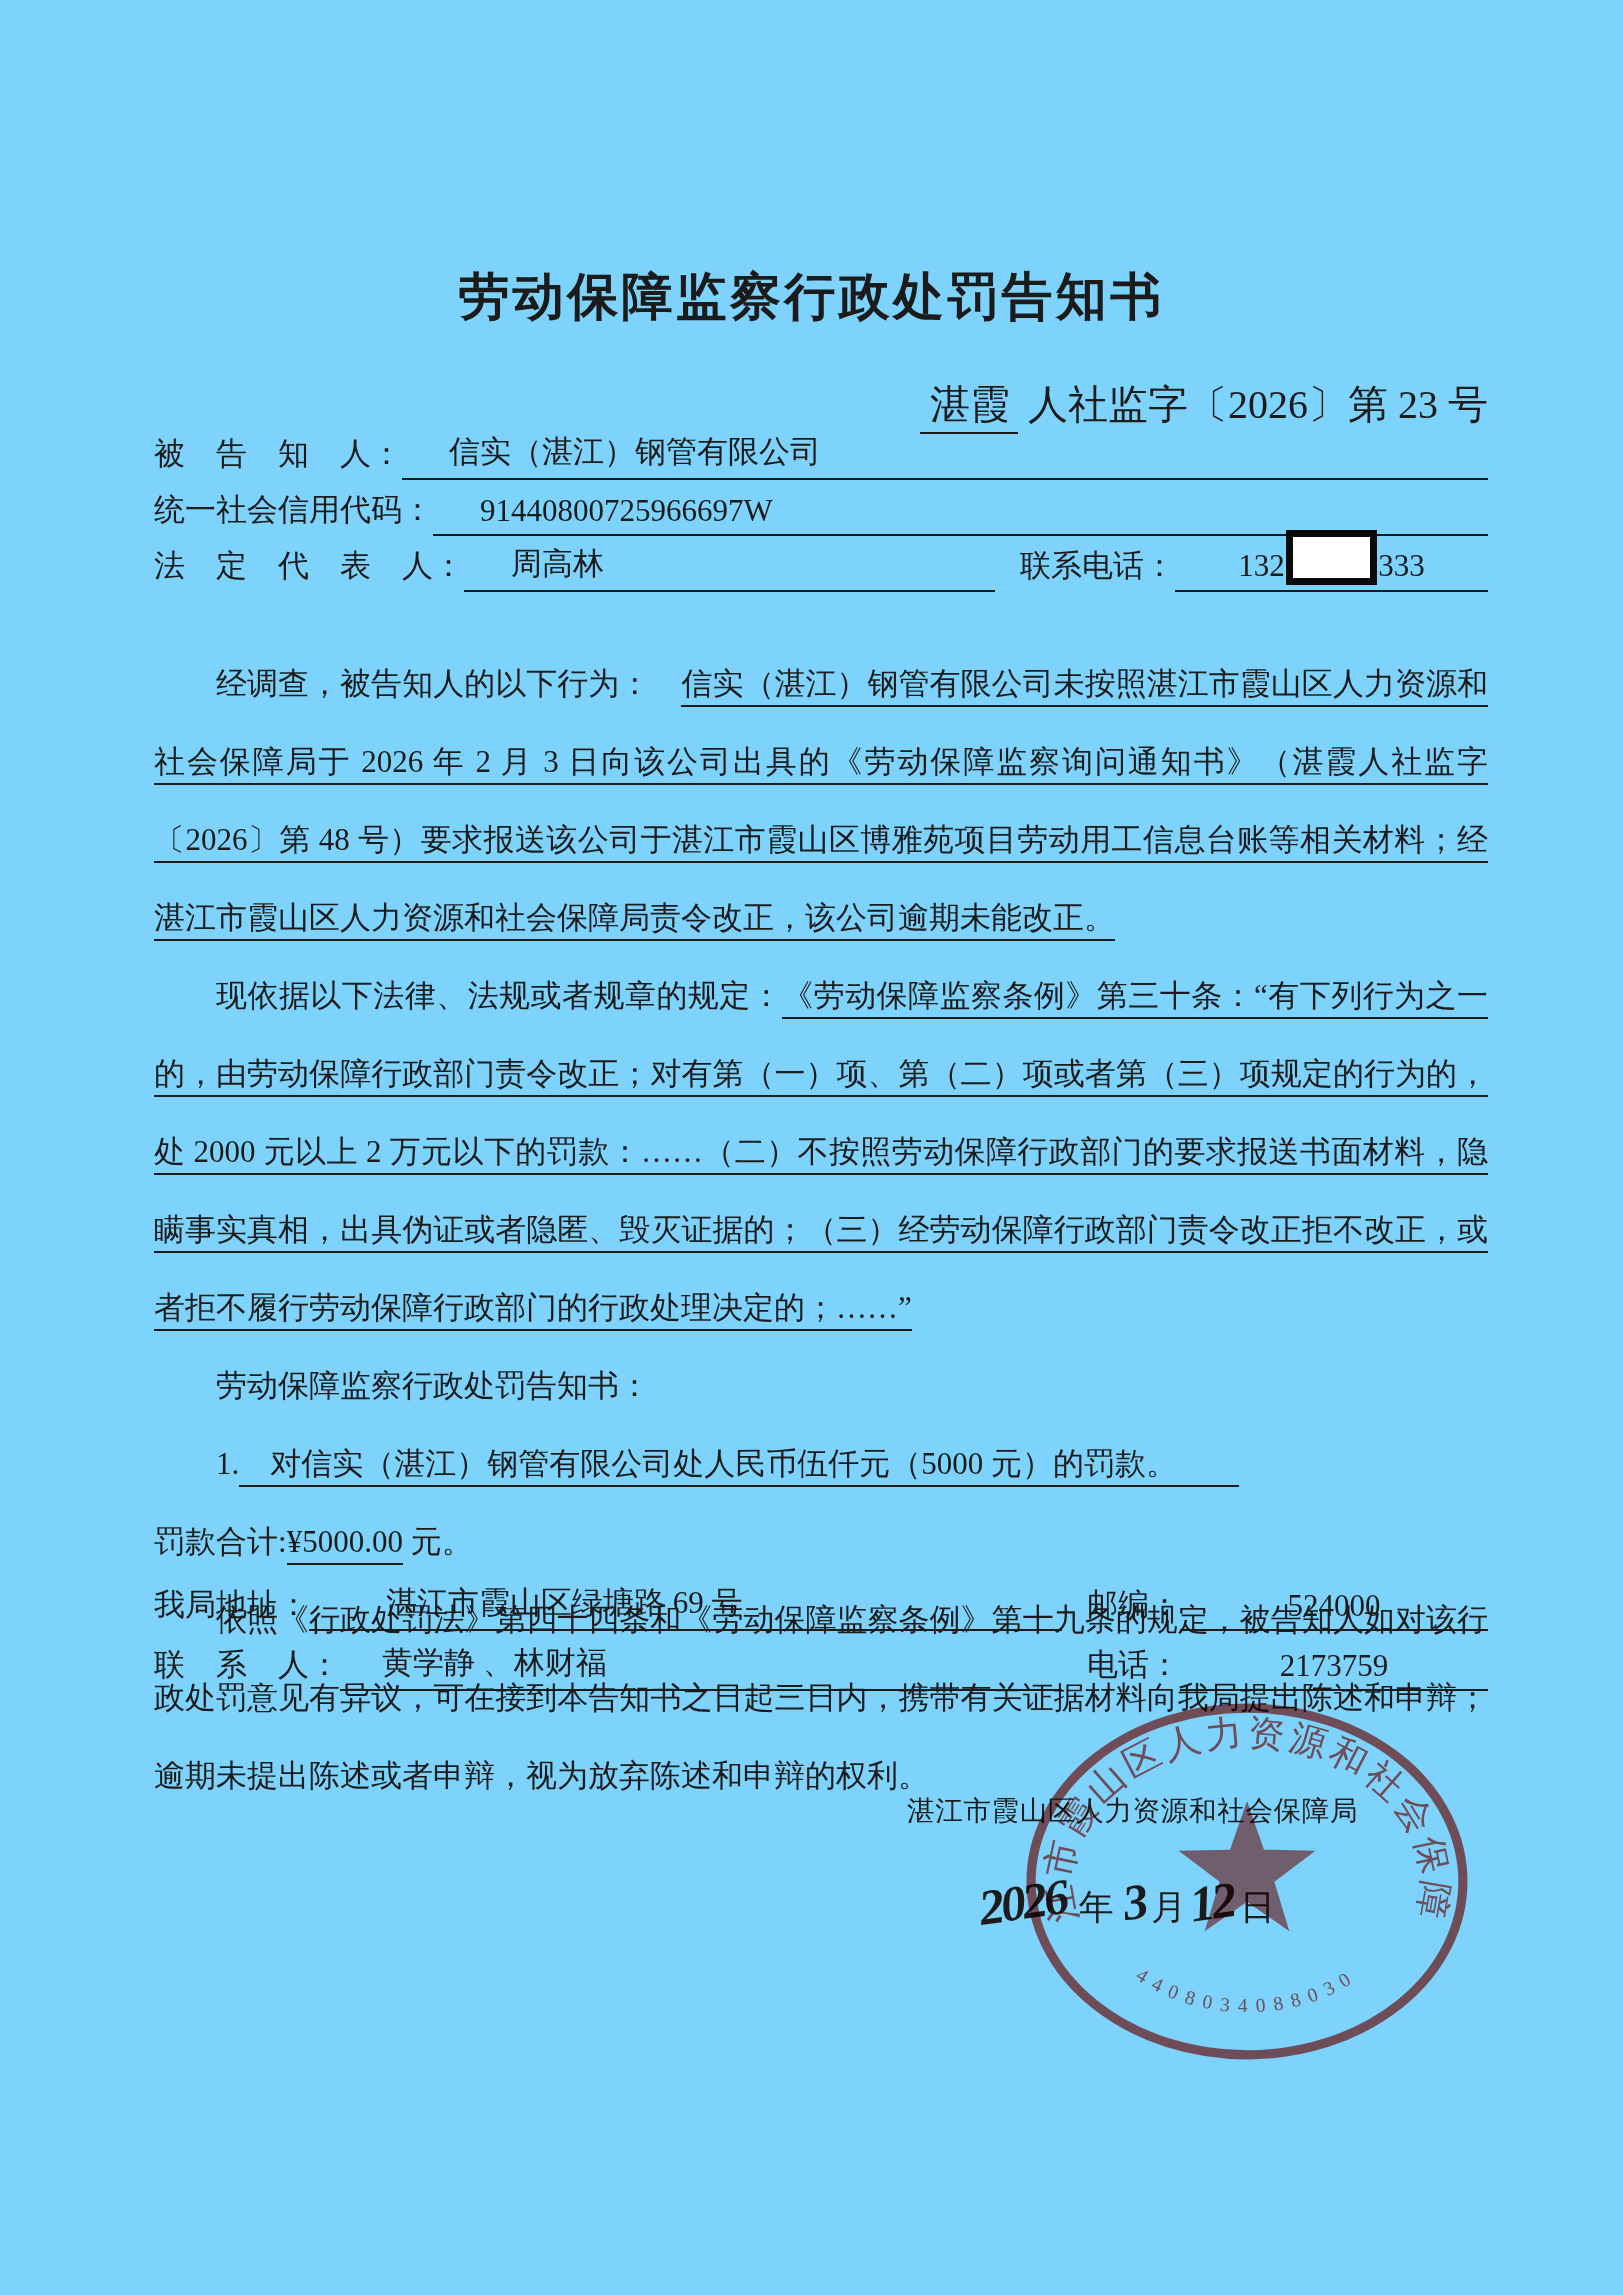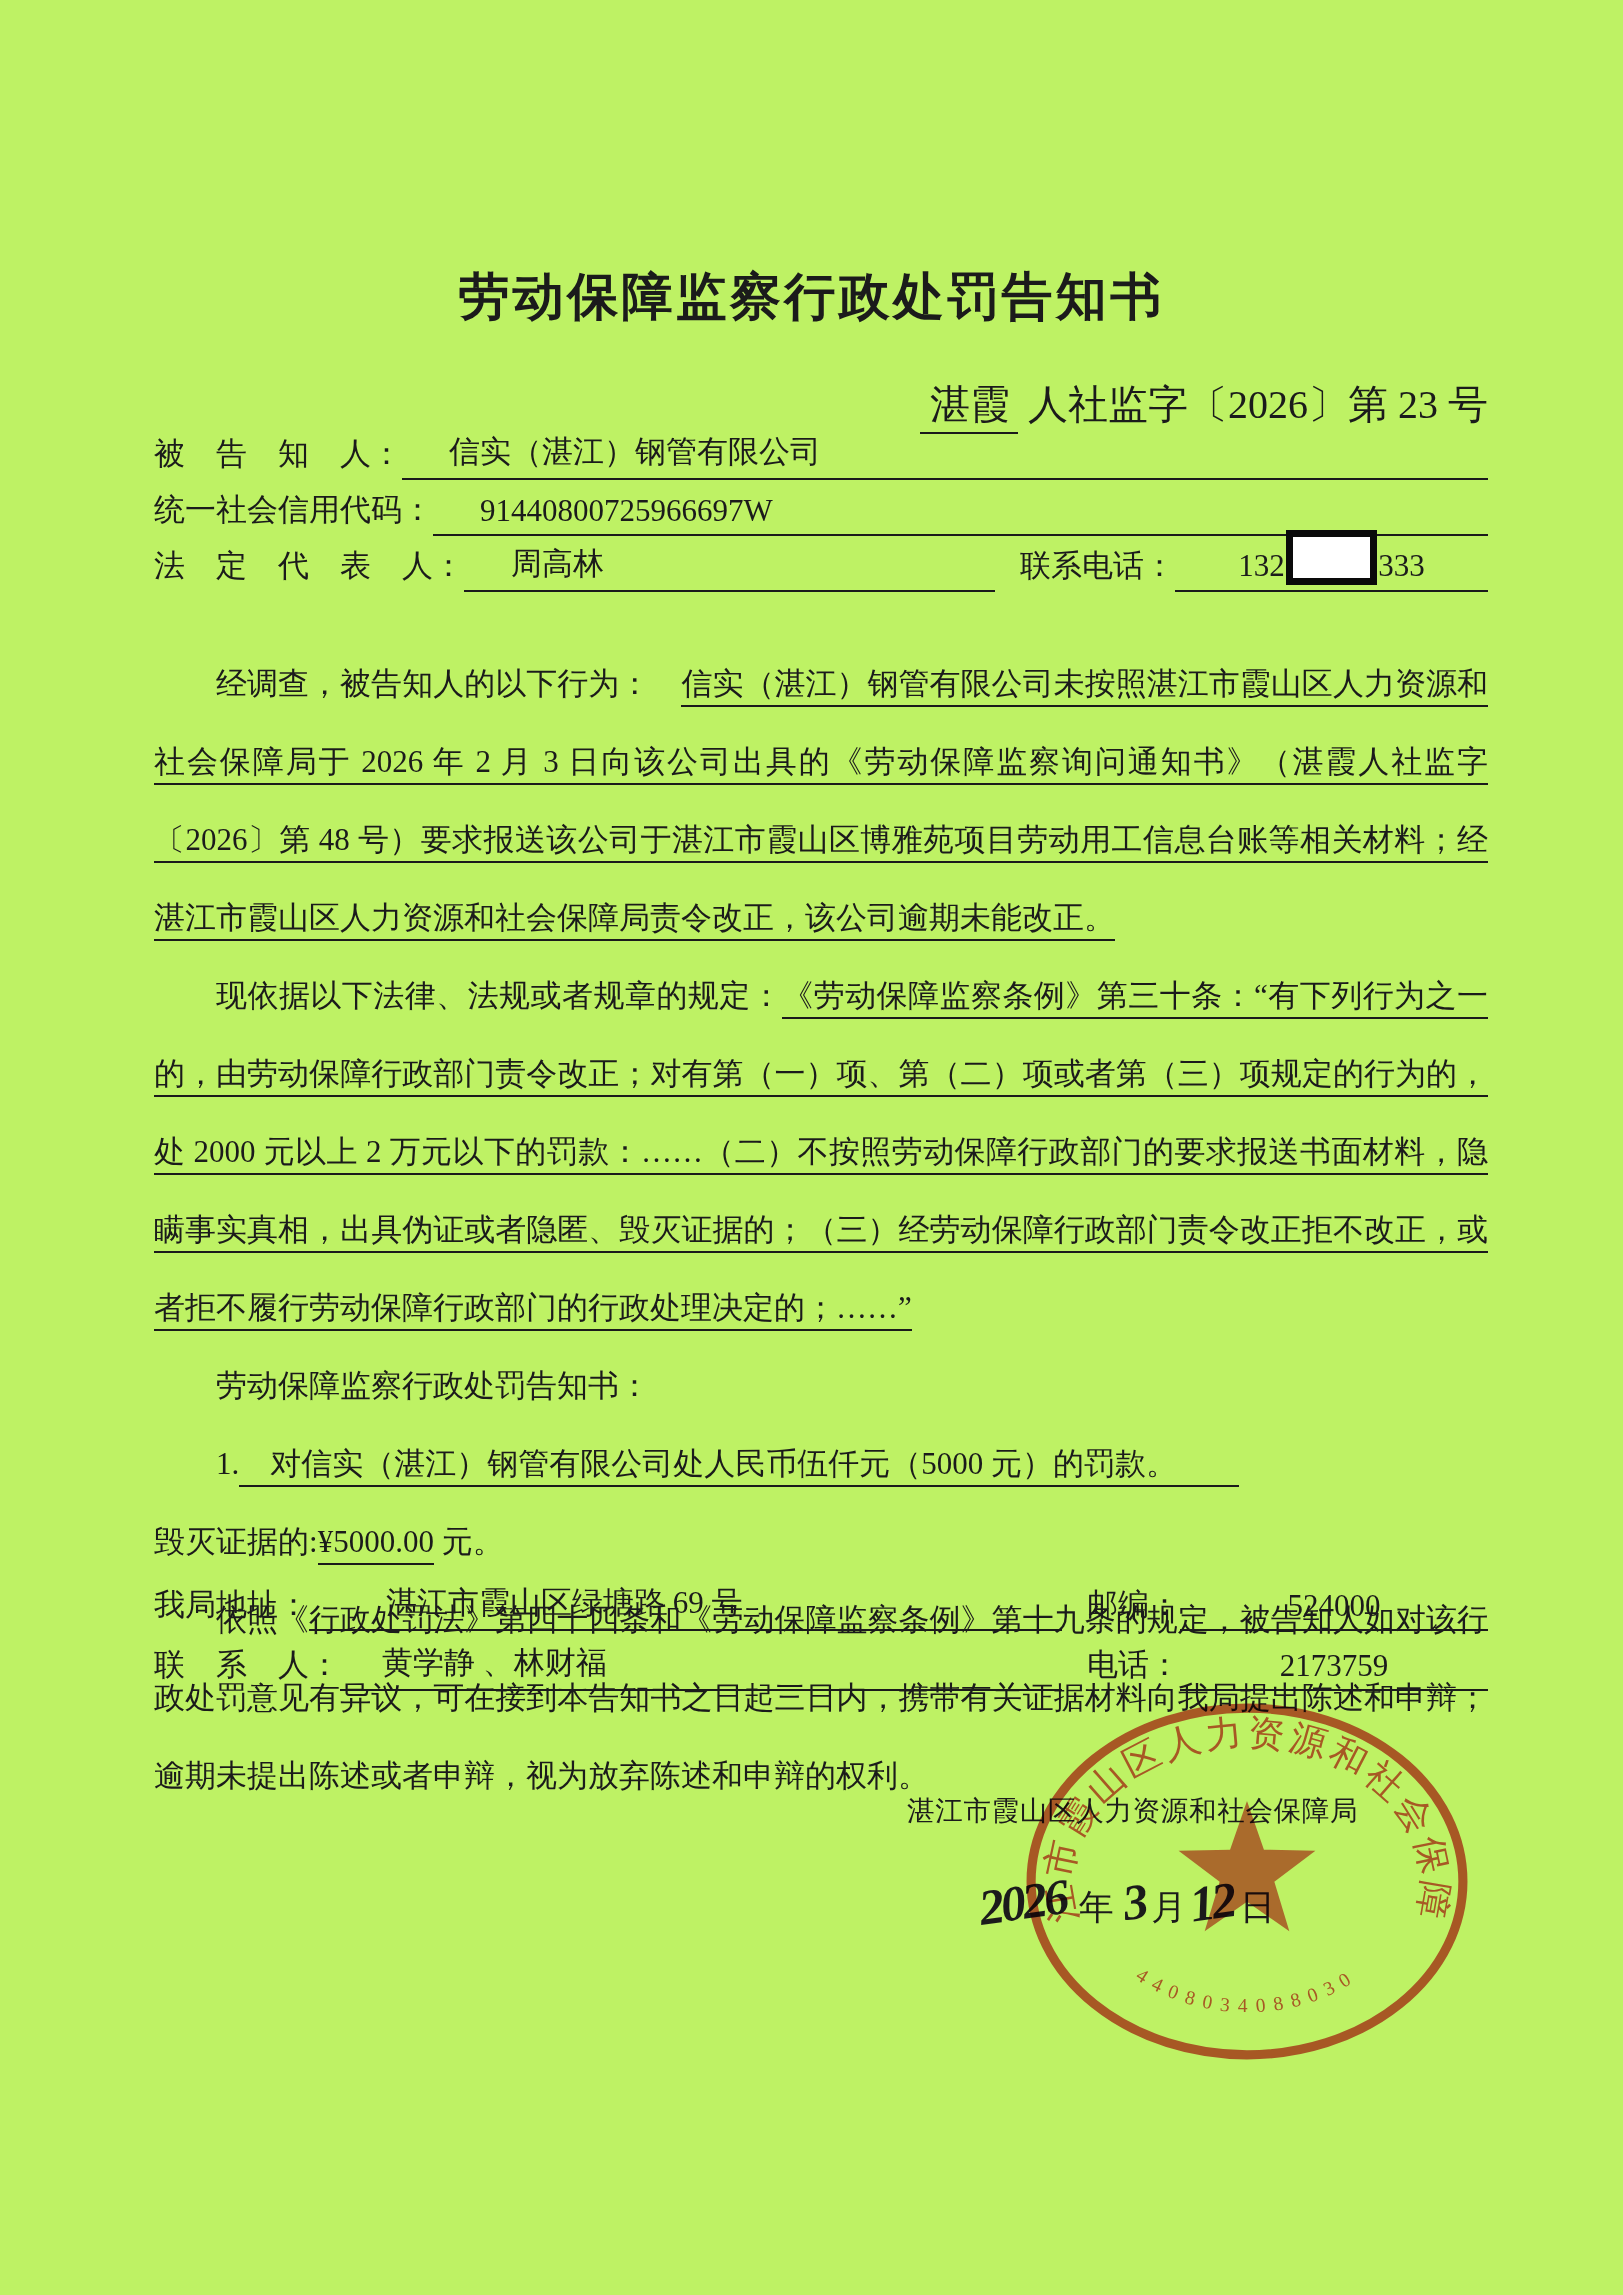--- a/index.html
+++ b/index.html
@@ -1,17 +1,17 @@
 <!DOCTYPE html>
 <html style="font-size:10.5px"><head>
 <meta charset="utf-8">
 <style>
   html,body{margin:0;padding:0;background:#9a9a9a;}
   .page{
-    position:relative; width:1623px; height:2295px; background:#bef264;
+    position:relative; width:1623px; height:2295px; background:#7dd3fc;
     font-family:"Liberation Serif","DejaVu Serif",serif; color:#1b1b1b;
     overflow:hidden;
   }
   .title{
     position:absolute; top:263px; left:0; width:100%;
     text-align:center; font-size:51px; font-weight:700; letter-spacing:3.3px;
   }
   .docno{ position:absolute; top:377px; right:135px; font-size:40px; white-space:nowrap;}
   .docno .upart{ border-bottom:2.6px solid #1b1b1b; padding:0 7.9px 5.2px 10.5px; }
 
@@ -94,21 +94,21 @@
   <div class="body">
     <p><span>经调查，被告知人的以下行为：　</span><span class="u">信实（湛江）钢管有限公司未按照湛江市霞山区人力资源和社会保障局于 2026 年 2 月 3 日向该公司出具的《劳动保障监察询问通知书》（湛霞人社监字〔2026〕第 48 号）要求报送该公司于湛江市霞山区博雅苑项目劳动用工信息台账等相关材料；经湛江市霞山区人力资源和社会保障局责令改正，该公司逾期未能改正。</span></p>
 
 
     <p><span>现依据以下法律、法规或者规章的规定：</span><span class="u">《劳动保障监察条例》第三十条：“有下列行为之一的，由劳动保障行政部门责令改正；对有第（一）项、第（二）项或者第（三）项规定的行为的，处 2000 元以上 2 万元以下的罚款：……（二）不按照劳动保障行政部门的要求报送书面材料，隐瞒事实真相，出具伪证或者隐匿、毁灭证据的；（三）经劳动保障行政部门责令改正拒不改正，或者拒不履行劳动保障行政部门的行政处理决定的；……”</span></p>
 
     <p><span>劳动保障监察行政处罚告知书：</span></p>
 
     <p><span>1.</span><span class="u">　对信实（湛江）钢管有限公司处人民币伍仟元（5000 元）的罚款。　　</span></p>
 
-    <p class="noind"><span>毁灭证据的:</span><span class="u">¥5000.00</span><span> 元。</span></p>
+    <p class="noind"><span>罚款合计:</span><span class="u">¥5000.00</span><span> 元。</span></p>
 
     <p><span>依照《行政处罚法》第四十四条和《劳动保障监察条例》第十九条的规定，被告知人如对该行政处罚意见有异议，可在接到本告知书之日起三日内，携带有关证据材料向我局提出陈述和申辩；逾期未提出陈述或者申辩，视为放弃陈述和申辩的权利。</span></p>
   </div>
 
   <div class="footer-rows">
     <div class="frow2">
       <span class="flabel">我局地址：</span>
       <span class="fill addr">湛江市霞山区绿塘路 69 号</span>
       <span class="flabel lbl2">邮编：</span>
       <span class="fill center post">524000</span>

